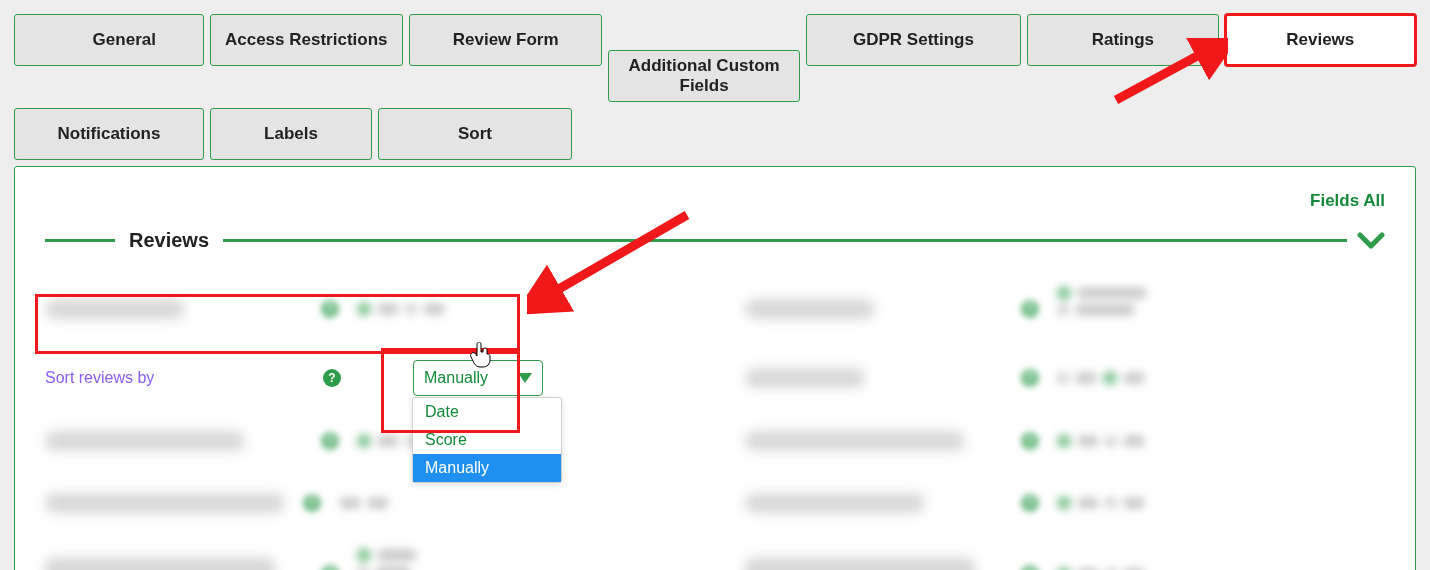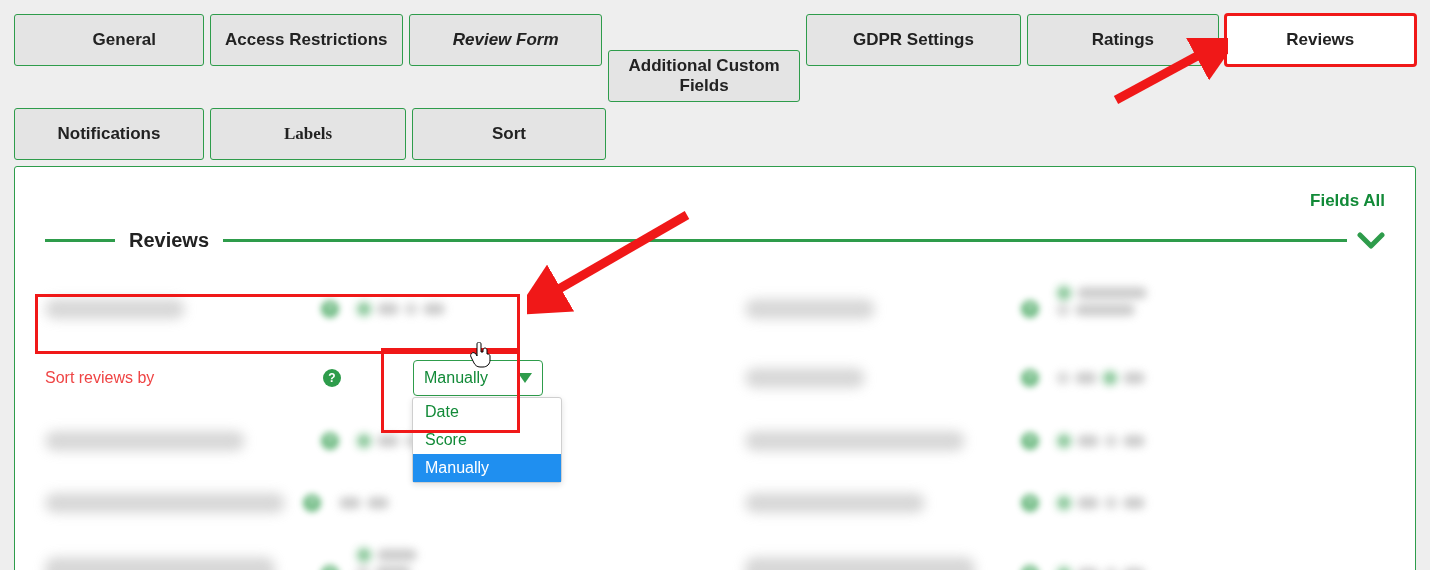--- a/index.html
+++ b/index.html
@@ -91,21 +91,21 @@
   }
   .setting-row {
     display: flex;
     align-items: center;
     gap: 18px;
     min-height: 34px;
   }
   .setting-label {
     width: 260px;
     font-size: 16px;
-    color: #ef4444;
+    color: #8b5cf6;
   }
   .blurred-label {
     width: 240px;
     height: 20px;
     background: #bdbdbd;
     border-radius: 10px;
     filter: blur(6px);
     opacity: 0.6;
   }
   .blurred-label.two-line {
@@ -225,29 +225,29 @@
     pointer-events:none;
   }
 </style>
 </head>
 <body>
 
 <div class="tabs-wrap">
   <div class="tab-row" id="tab-row-1">
       <div class="tab" style="width: 190px; padding-left: 41px;">General</div>
       <div class="tab" style="width: 194px;">Access Restrictions</div>
-      <div class="tab" style="width: 194px; font-style: italic;">Review Form</div>
+      <div class="tab" style="width: 194px;">Review Form</div>
       <div class="tab" style="width: 192px; margin-top: 36px;">Additional Custom Fields</div>
       <div class="tab" style="width: 216px;">GDPR Settings</div>
       <div class="tab" style="width: 192px; text-align: right;">Ratings</div>
       <div class="tab active" style="width: 192px;">Reviews</div>
     </div>
   <div class="tab-row" id="tab-row-2">
       <div class="tab" style="width: 190px;">Notifications</div>
-      <div class="tab" style="width: 196px; font-family: Liberation Serif, serif;">Labels</div>
+      <div class="tab" style="width: 162px;">Labels</div>
       <div class="tab" style="width: 194px;">Sort</div>
     </div>
 </div>
 
 <div class="panel">
 
   <div class="toggle-all">
     <span>Fields All</span>
   </div>
 

